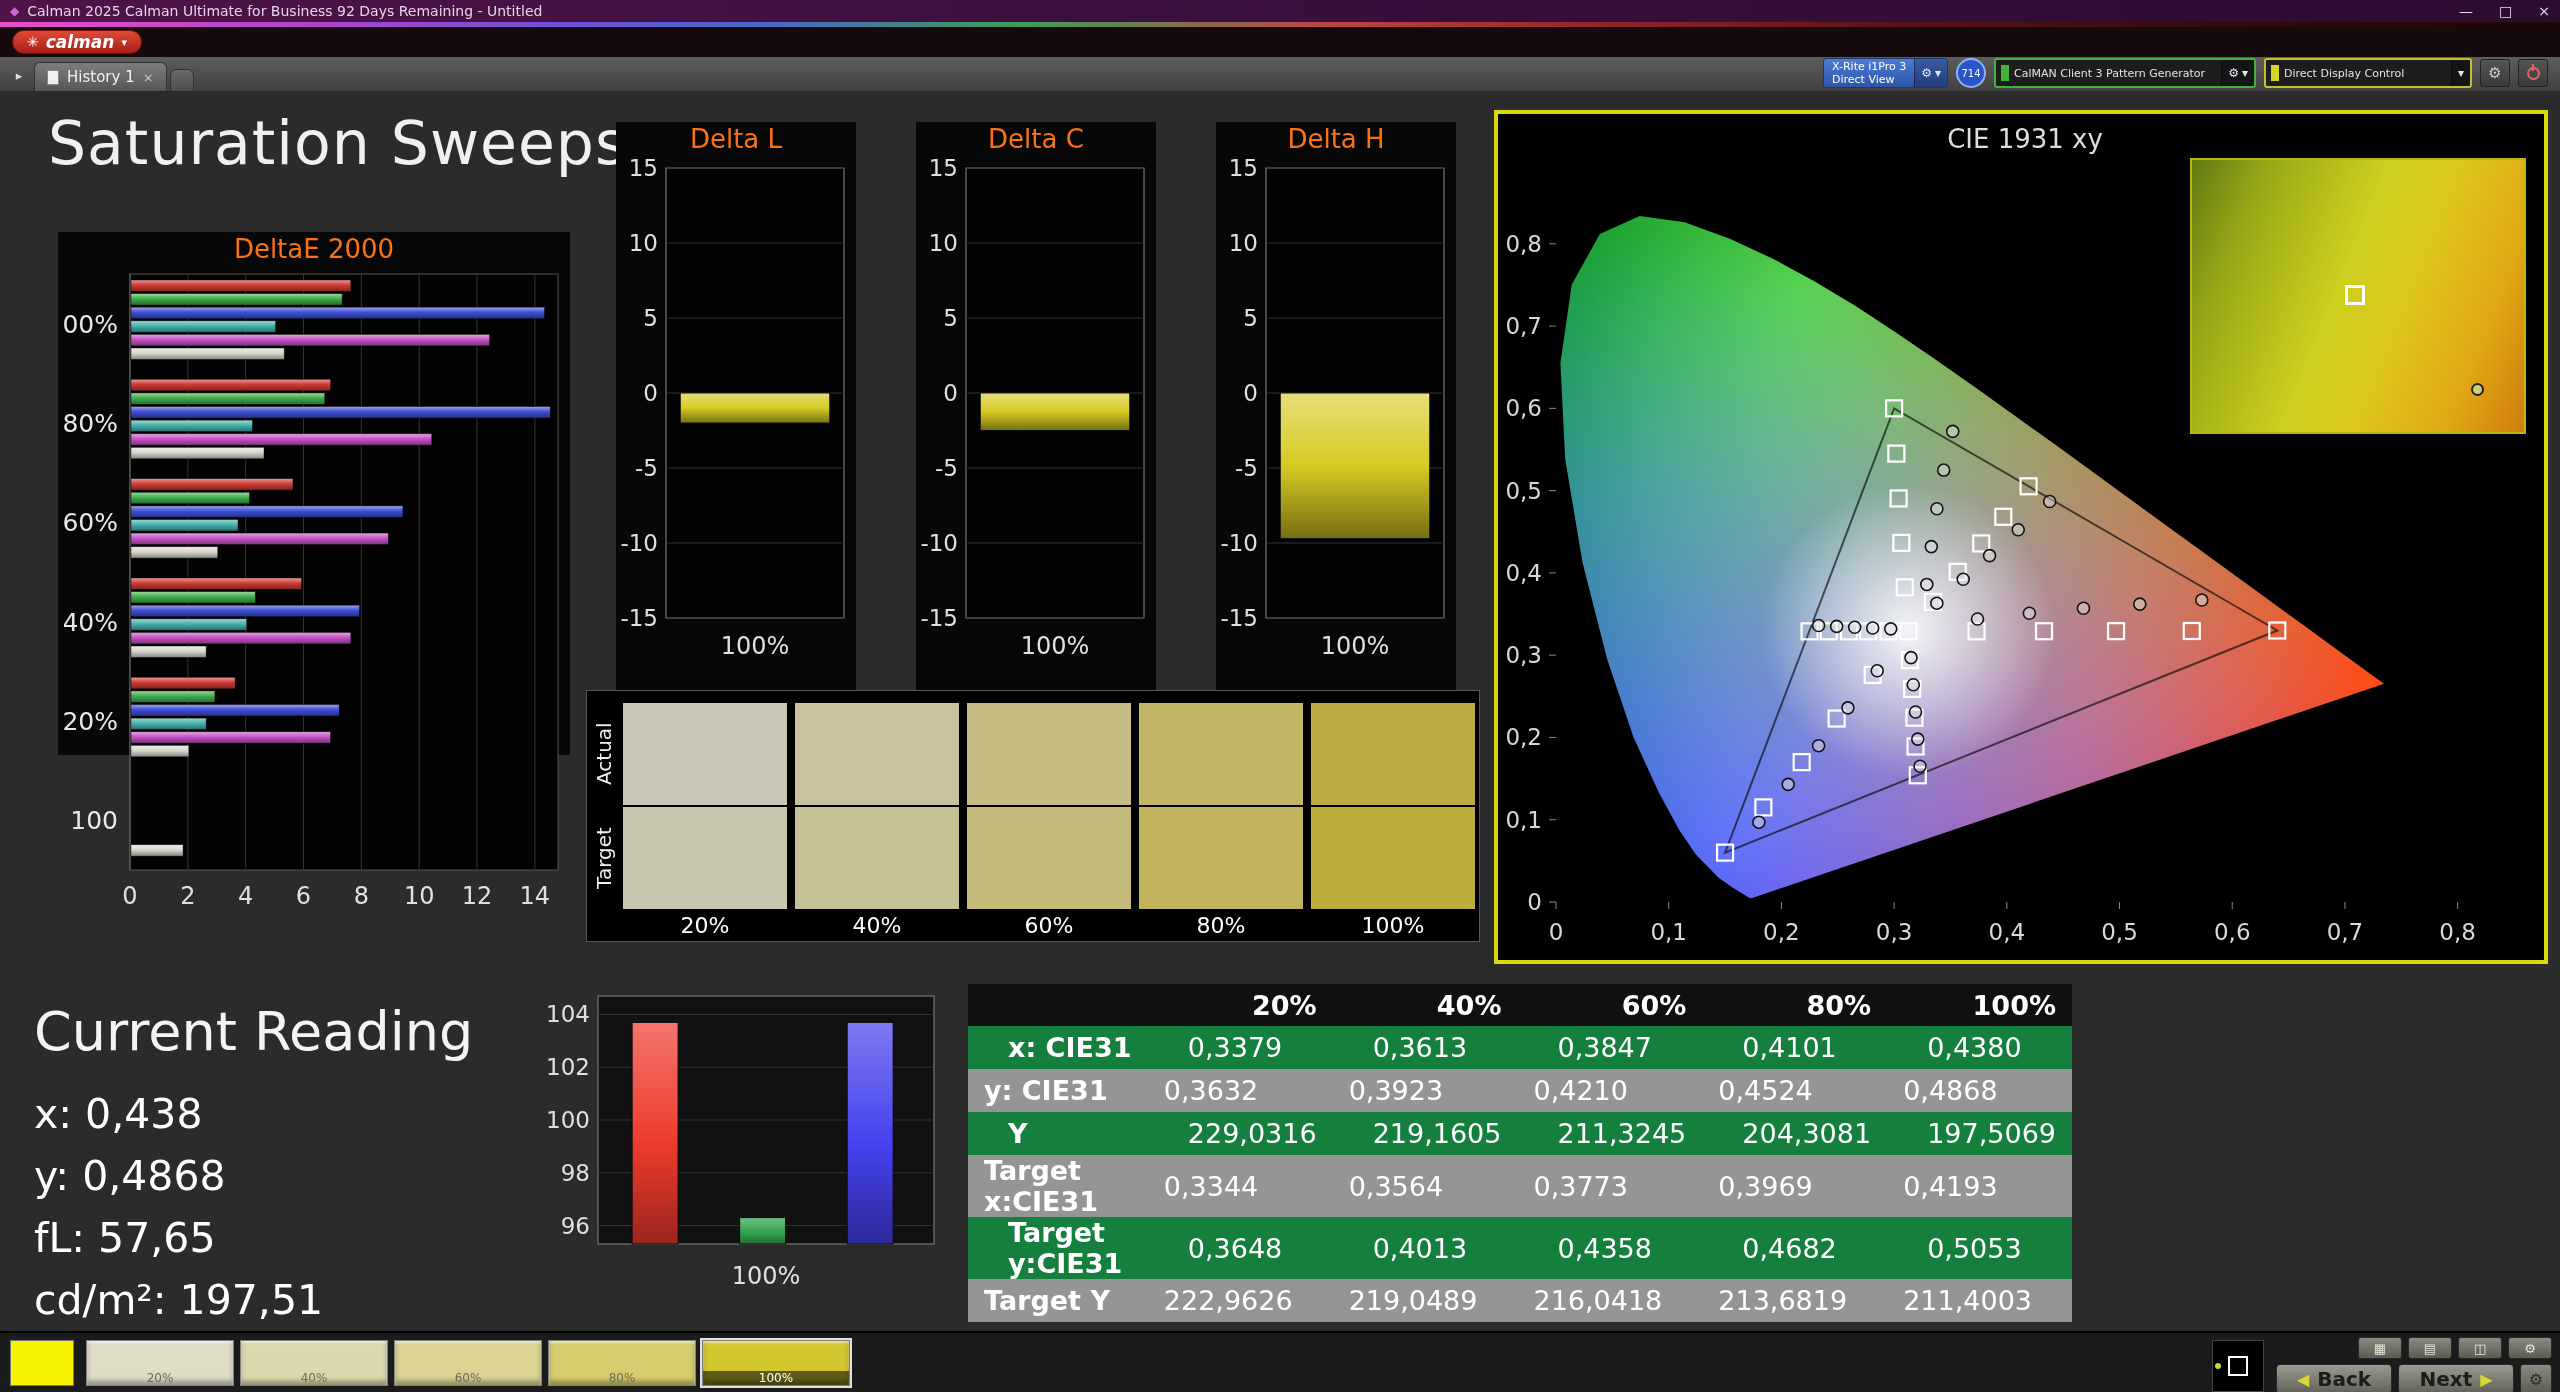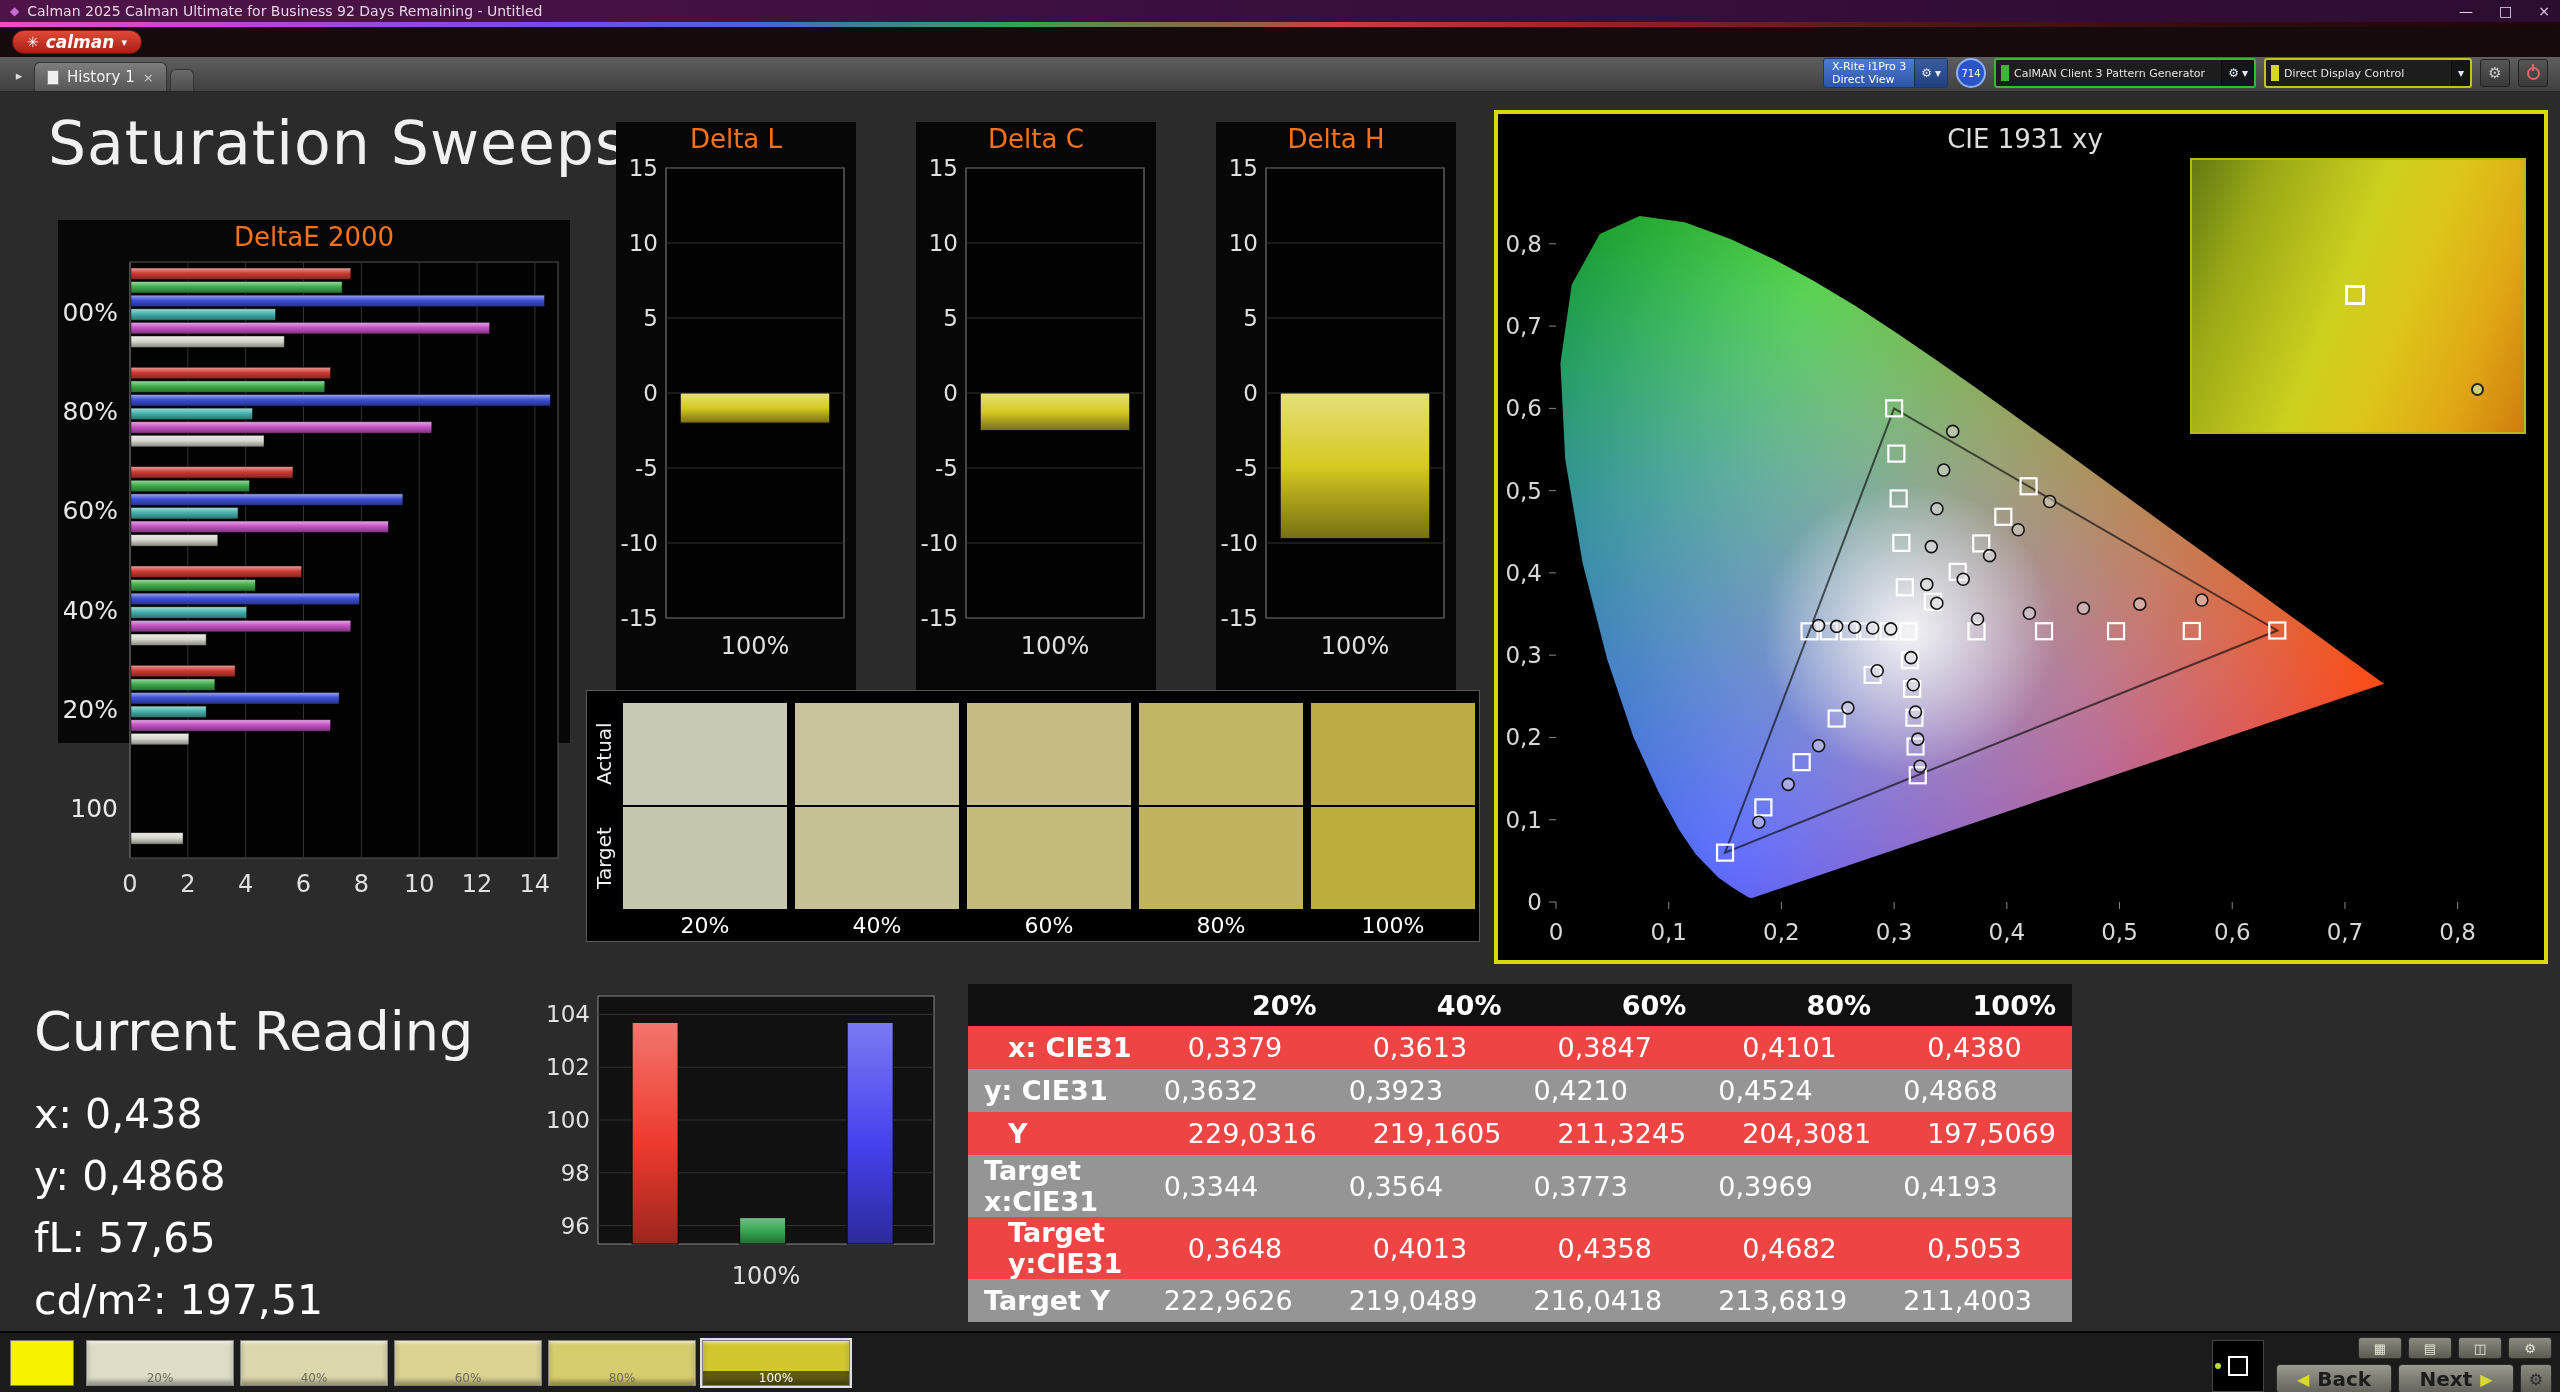--- a/index.html
+++ b/index.html
@@ -56,21 +56,21 @@
   .tb-label { flex:1; white-space:nowrap; overflow:hidden; }
   .tb-iconbtn { width:30px; height:28px; background:linear-gradient(#555,#3a3a3a); border:1px solid #222;
     border-radius:3px; display:flex; align-items:center; justify-content:center; color:#ccc; font-size:15px; }
   .power-icon { width:13px; height:13px; border:2px solid #d66; border-radius:50%; position:relative; }
   .power-icon::before { content:""; position:absolute; left:50%; top:-5px; width:2px; height:7px;
     background:#d66; transform:translateX(-50%); }
   
   .blackpanel { position:absolute; background:#070707; }
   .chart-title { text-align:center; color:#f97316; font-size:26px; height:34px; line-height:34px; }
   #page-title { position:absolute; left:48px; top:108px; font-size:60px; color:#f0f0f0; letter-spacing:1px; }
-  #p-deltae { left:58px; top:220px; width:512px; height:523px; }
+  #p-deltae { left:58px; top:232px; width:512px; height:523px; }
   #p-delta-l { left:616px; top:122px; width:240px; height:570px; }
   #p-delta-c { left:916px; top:122px; width:240px; height:570px; }
   #p-delta-h { left:1216px; top:122px; width:240px; height:570px; }
   #p-swatch { position:absolute; left:586px; top:690px; width:894px; height:252px;
     background:#000; border:1px solid #585858; }
   .rot-label { position:absolute; left:2px; width:30px; writing-mode:vertical-rl; transform:rotate(180deg);
     display:flex; align-items:center; justify-content:center; font-size:20px; color:#f0f0f0; }
   #p-cie { position:absolute; left:1494px; top:110px; width:1054px; height:854px;
     background:#000; border:4px solid #d8d80a; }
   #cie-title { position:absolute; left:0; top:10px; width:100%; text-align:center; font-size:26px; color:#dedede;padding-left:8px; }
@@ -82,21 +82,21 @@
     border-radius:50%; background:#cfcf70; }
   #p-current { position:absolute; left:34px; top:1000px; }
   .cr-title { font-size:54px; color:#f4f4f4; margin-bottom:20px; }
   .cr-line { font-size:41px; color:#fff; line-height:62px; }
   #p-rgb { position:absolute; left:522px; top:986px; width:424px; }
   #p-table { position:absolute; left:968px; top:984px; width:1104px; }
   #cie-table { width:100%; border-collapse:collapse; font-size:27px; }
   #cie-table th { background:#101010; color:#fff; text-align:right; font-weight:bold; height:42px; padding:0 16px; }
   #cie-table td { height:43px; padding:0 16px; color:#fff; text-align:left; }
   #cie-table td.label { text-align:left; font-weight:bold; }
-  #cie-table tr.dark td { background:#ef4444;padding-left:40px; }
+  #cie-table tr.dark td { background:#15803d;padding-left:40px; }
   #cie-table tr.light td { background:#959595; }
   
   .bottombar { position:absolute; left:0; top:1331px; width:2560px; height:61px;
     background:#1b1b1b; border-top:2px solid #050505; }
   .bb-preview { position:absolute; left:10px; top:7px; width:64px; height:46px; border:1px solid #777; }
   .bb-swatches { position:absolute; left:86px; top:7px; display:flex; gap:6px; }
   .bb-swatch { width:148px; height:46px; position:relative; border:1px solid #808080;
     box-shadow:inset 0 2px 3px rgba(255,255,255,0.55), inset 0 -4px 5px rgba(0,0,0,0.35); }
   .bb-swatch.sel { outline:2px solid #e0e0e0; }
   .bb-label { position:absolute; bottom:0; left:0; width:100%; text-align:center;

